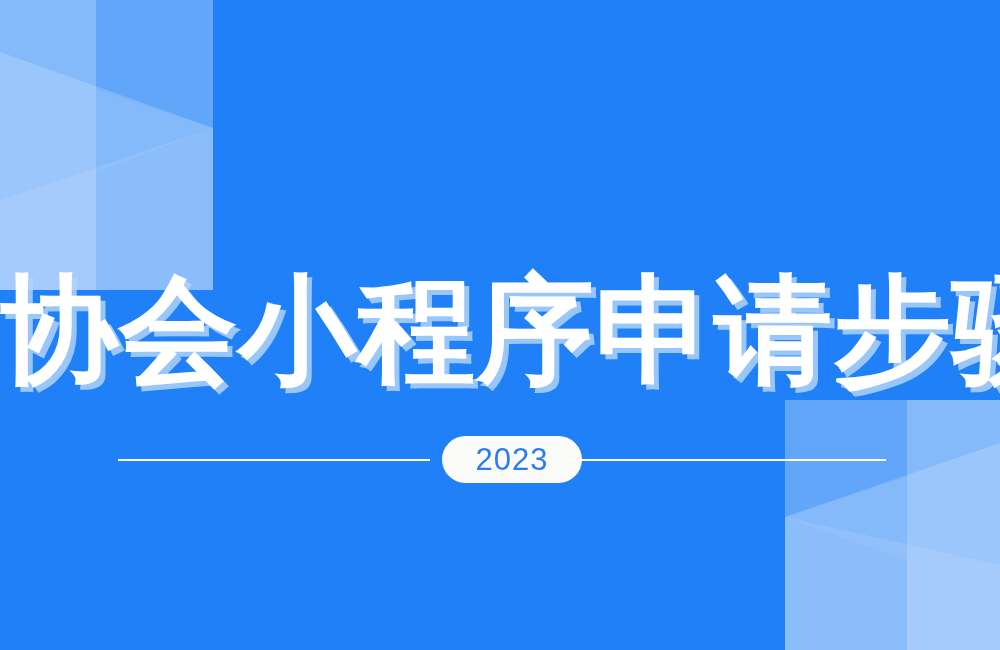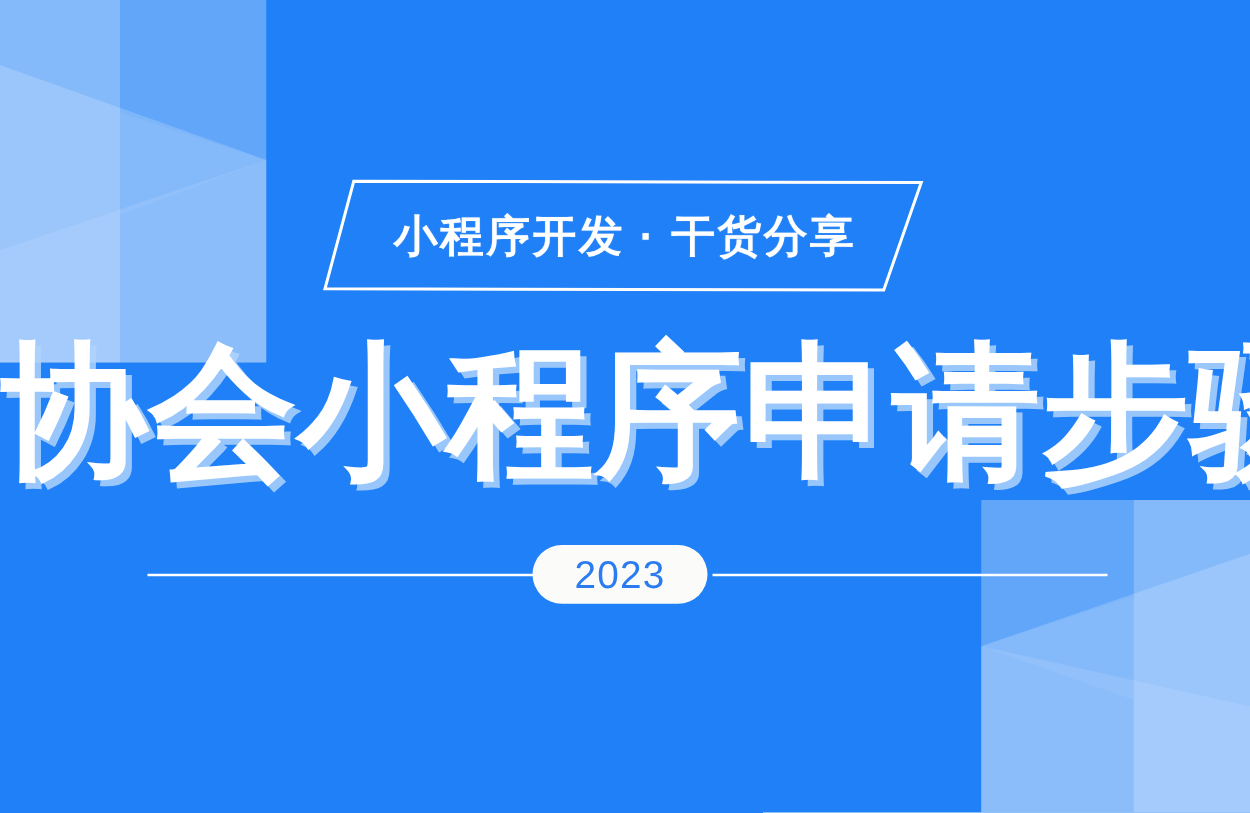--- a/index.html
+++ b/index.html
@@ -80,21 +80,21 @@
   .year-rule {
     position: absolute;
     top: 23px;
     height: 2px;
     background: #ffffff;
   }
   .year-rule.left  { left: 118px; width: 312px; }
   .year-rule.right { left: 570px; width: 316px; }
   .year-pill {
     position: absolute;
-    left: 426px;
+    left: 442px;
     top: 0;
     width: 140px;
     height: 47px;
     border-radius: 24px;
     background: #fbfbf9;
     display: flex;
     align-items: center;
     justify-content: center;
     color: #2a7cf0;
     font-size: 31px;
@@ -116,26 +116,20 @@
     <rect x="0" y="0" width="96" height="290" fill="#ffffff" opacity="0.22"></rect>
     <polygon points="96,90 213,128 96,172" fill="#ffffff" opacity="0.06"></polygon>
 
     <rect x="785" y="400" width="215" height="250" fill="#ffffff" opacity="0.30"></rect>
     <polygon points="1000,443 785,517 785,650 1000,650" fill="#ffffff" opacity="0.18"></polygon>
     <polygon points="1000,565 785,517 785,650 1000,650" fill="#ffffff" opacity="0.10"></polygon>
     <rect x="907" y="400" width="93" height="250" fill="#ffffff" opacity="0.22"></rect>
     <polygon points="907,477 785,517 907,560" fill="#ffffff" opacity="0.06"></polygon>
   </svg>
 
-  <div class="subtitle-wrap">
-    <svg class="subtitle-frame" viewBox="0 0 500 102" preserveAspectRatio="none">
-      <polygon points="33,7 487,8 457,94 10,93" fill="none" stroke="#ffffff" stroke-width="2.4"></polygon>
-    </svg>
-    <div class="subtitle-text">小程序开发 · 干货分享</div>
-  </div>
 
   <div class="main-title">协会小程序申请步骤</div>
 
   <div class="year-row">
     <div class="year-rule left"></div>
     <div class="year-pill">2023</div>
     <div class="year-rule right"></div>
   </div>
 
 </div>

